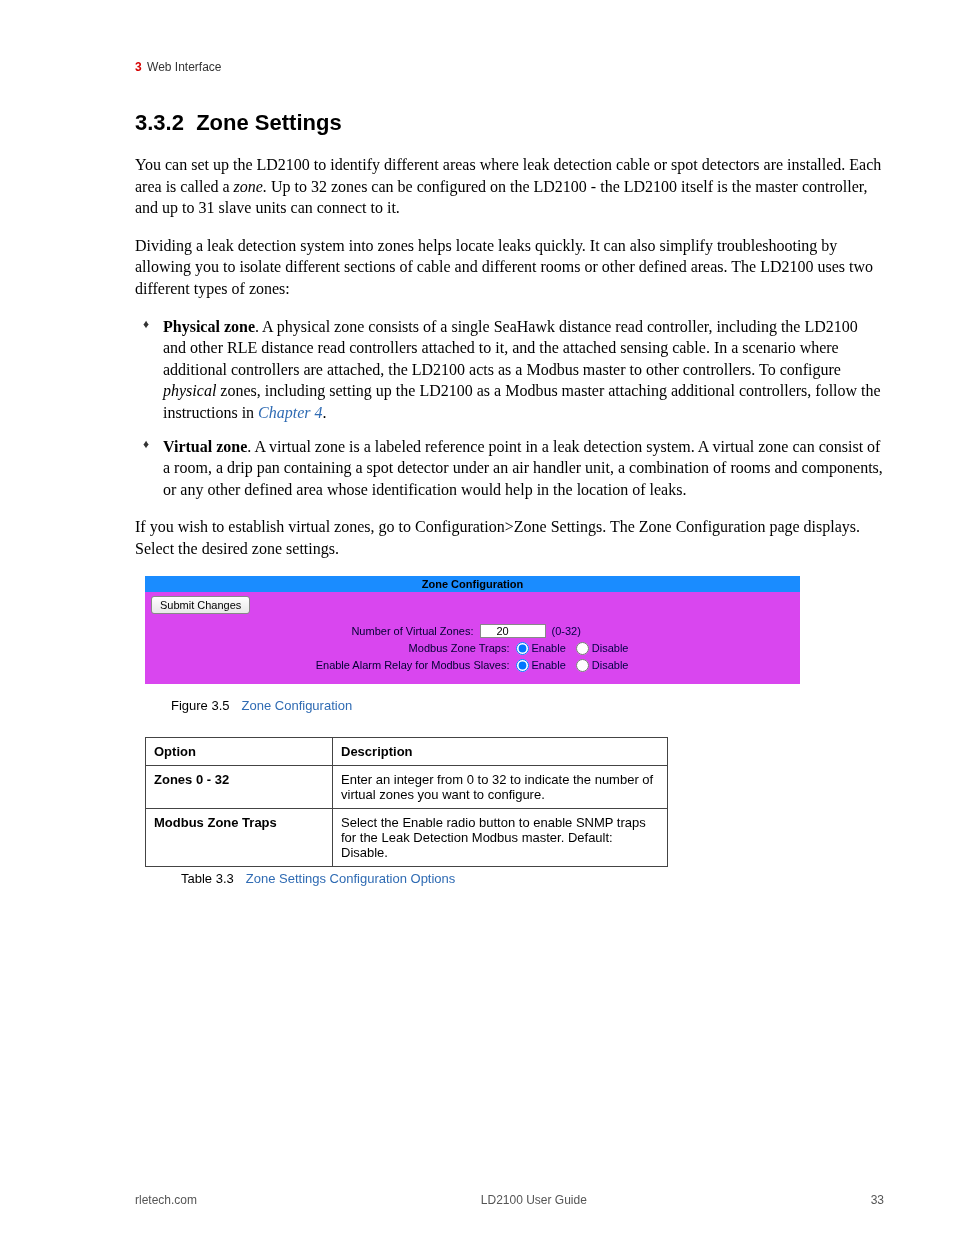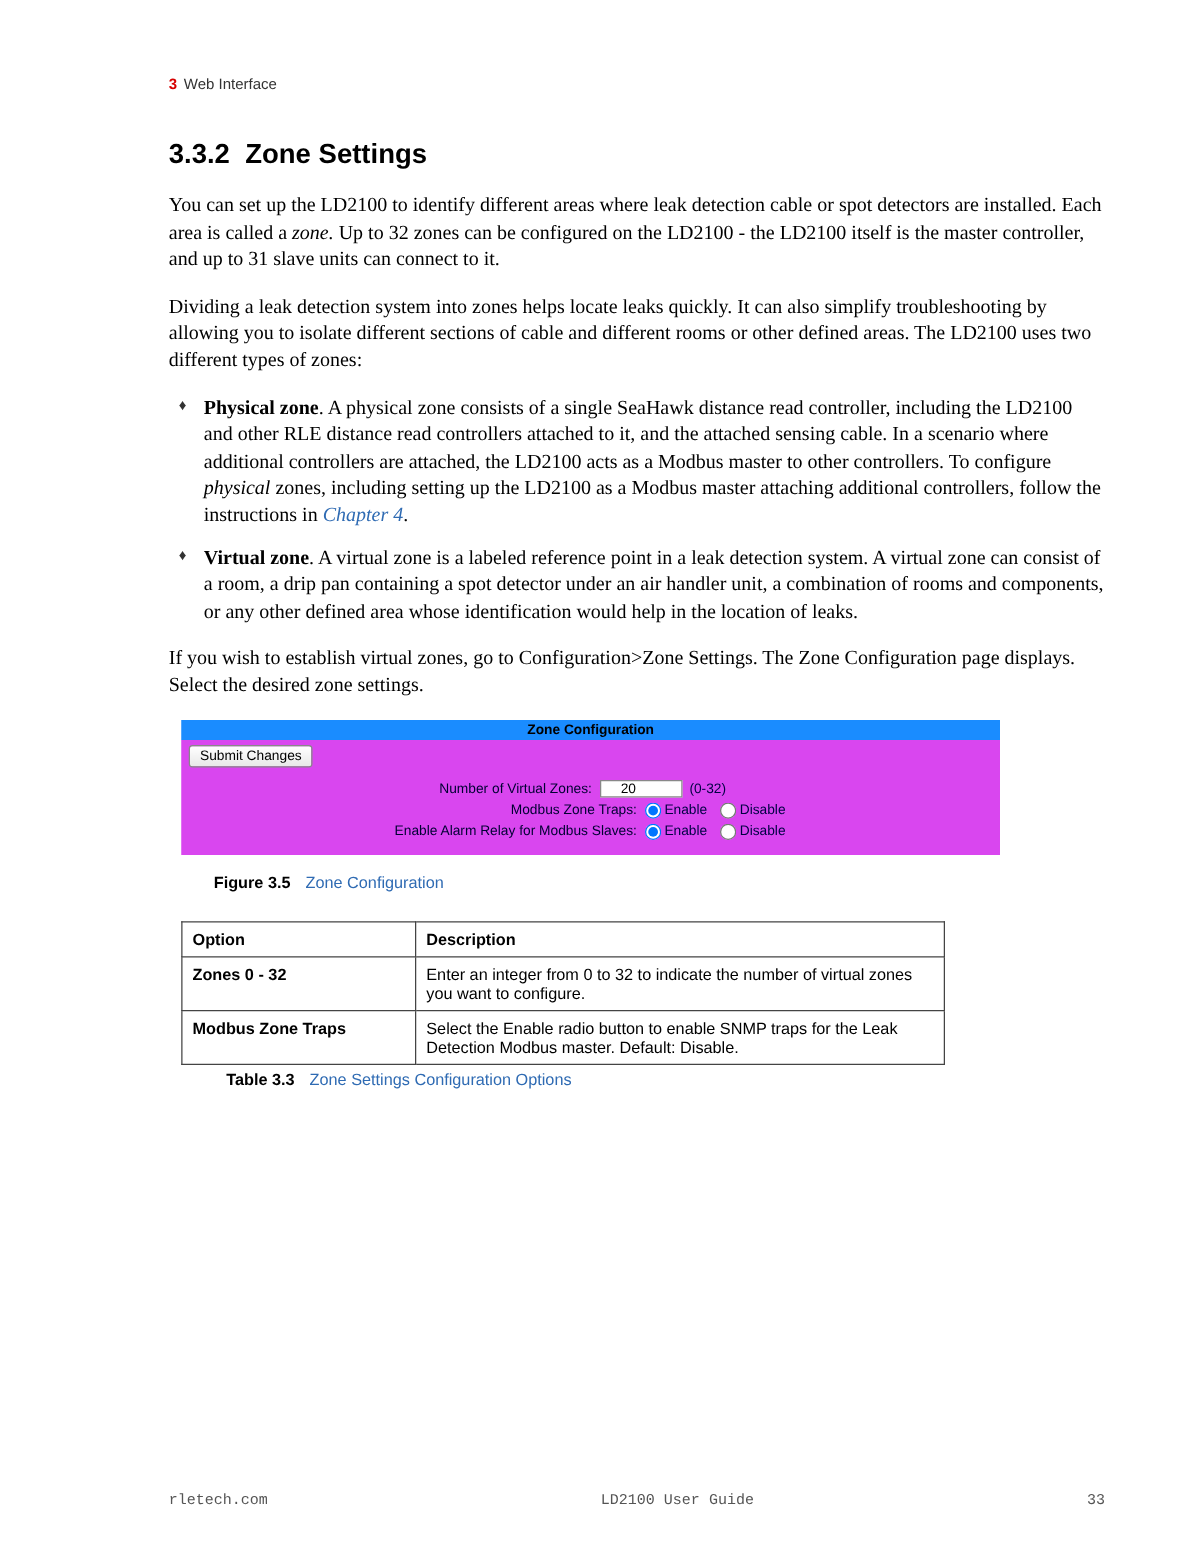--- a/index.html
+++ b/index.html
@@ -120,26 +120,26 @@
     font-size: 11px;
   }
   .ss-radio input { margin: 0; }
   .ss-right { width: 200px; text-align: left; display:flex; gap:10px; align-items:center;}
   
   .caption {
     font-family: Arial, Helvetica, sans-serif;
     font-size: 13px;
     margin: 6px 0 24px 0;
   }
-  .caption .fignum { font-weight: bold; color:#000;padding-left:36px; }
+  .caption .fignum { font-weight: normal; color:#000;padding-left:36px; }
   .caption .figtitle { color: #2f6bb3; margin-left: 12px; }
   
   table.options {
     border-collapse: collapse;
-    width: 611px;
+    width: 523px;
     font-family: Arial, Helvetica, sans-serif;
     font-size: 13px;
     margin-left: 10px;
   }
   table.options th, table.options td {
     border: 1px solid #444;
     padding: 6px 8px;
     vertical-align: top;
     text-align: left;
   }
@@ -154,21 +154,21 @@
   
   .footer {
     position: absolute;
     bottom: 28px;
     left: 0;
     width: 954px;
     display: flex;
     justify-content: space-between;
     padding: 0 70px 0 135px;
     box-sizing: border-box;
-    font-family: Liberation Mono, monospace;
+    font-family: Liberation Sans, sans-serif;
     font-size: 12px;
     color: #555;
   }
 </style>
 </head>
 <body>
 
 <div class="page">
 
   <div class="header-right">

